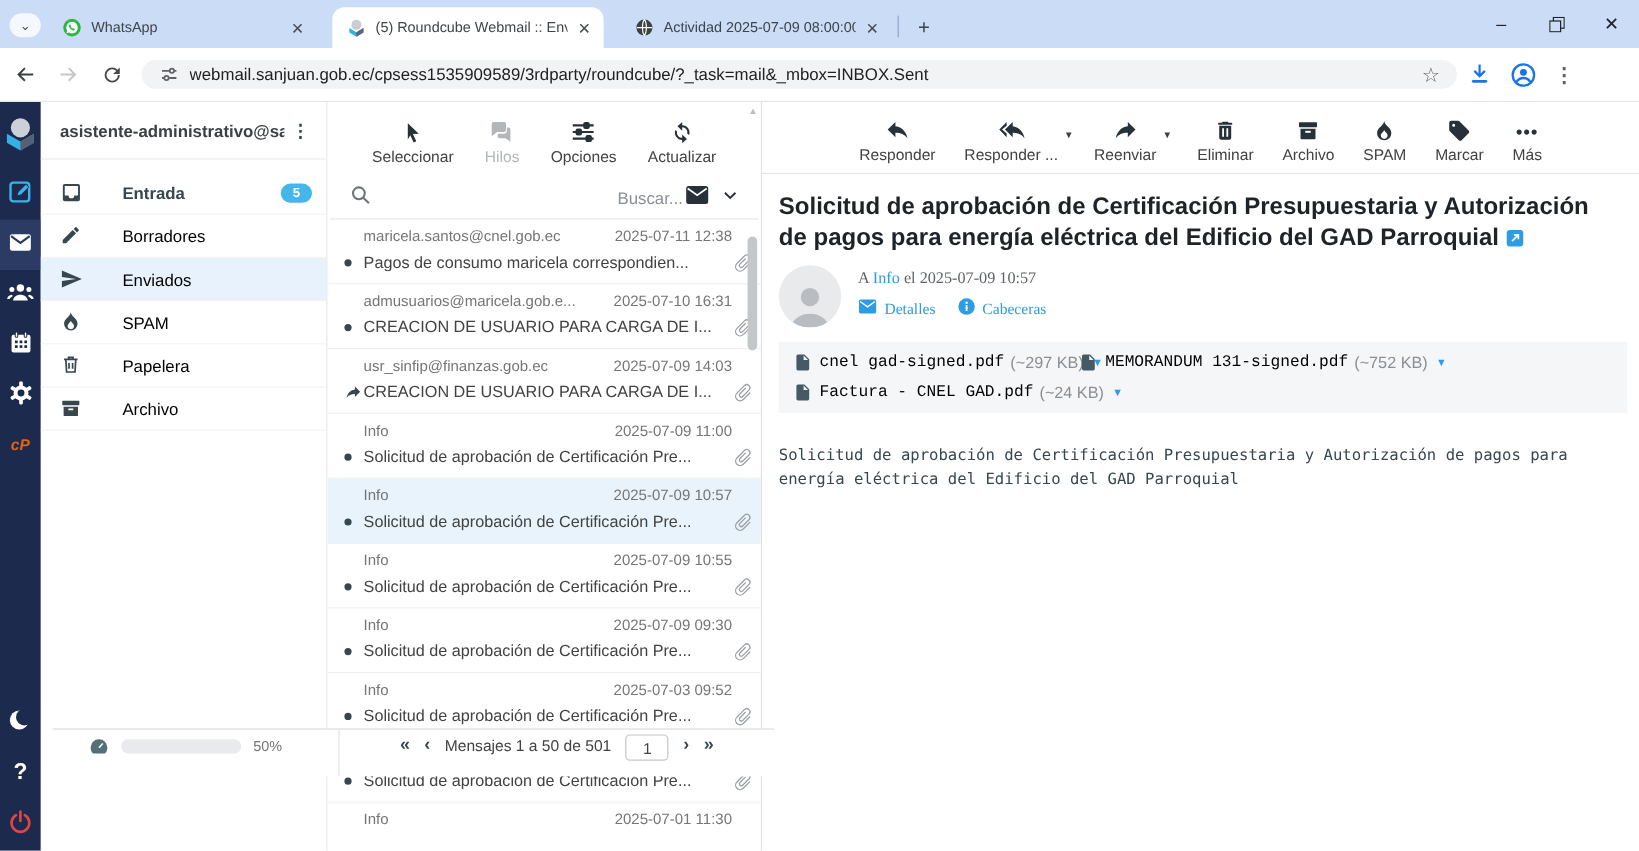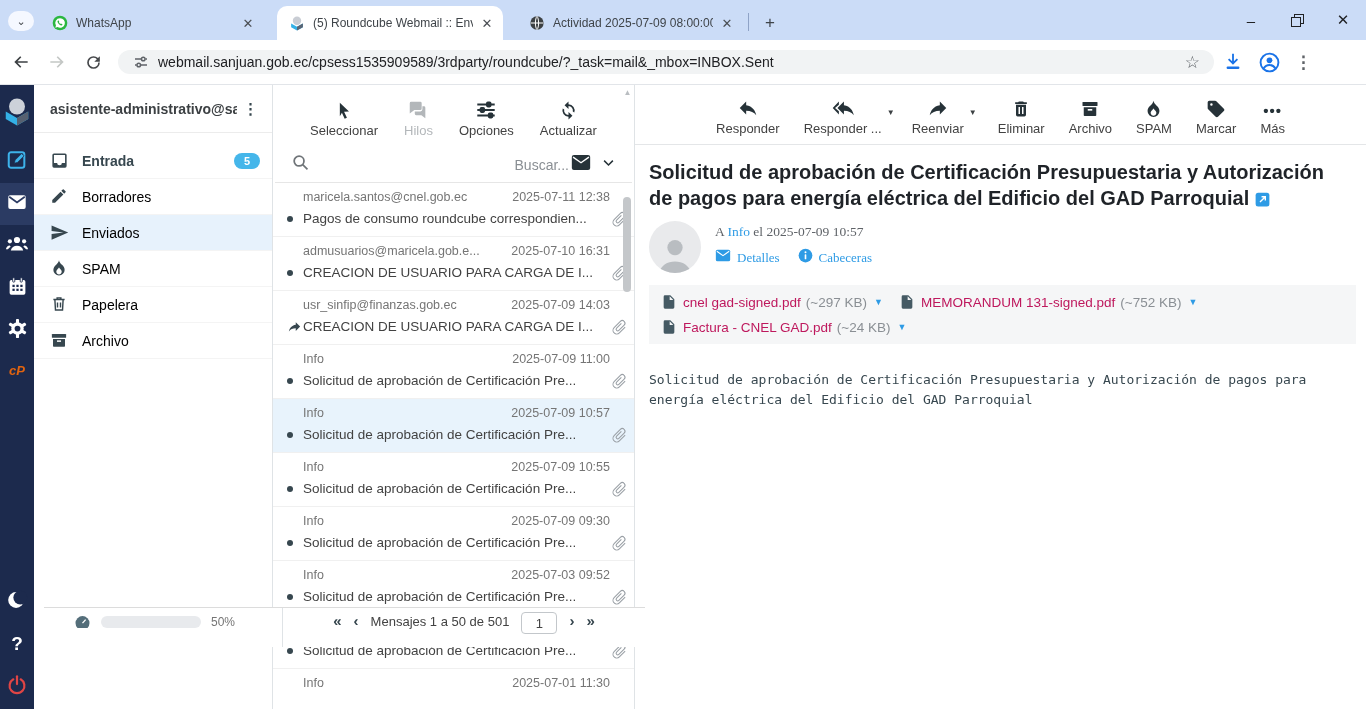--- a/index.html
+++ b/index.html
@@ -44,21 +44,21 @@
   .rail-logo{height:56px;display:flex;align-items:center;justify-content:center;}
   .rail-item.active{background:#2b3b63;}
   .rail-spacer{flex:1;}
   .cp-txt{color:#e2640f;font-weight:bold;font-style:italic;font-size:13px;}
   
   .folders{width:239px;flex:0 0 auto;border-right:1px solid #dfe3e6;box-sizing:border-box;background:#fff;display:flex;flex-direction:column;}
   .acct-row{height:48px;border-bottom:1px solid #ececec;display:flex;align-items:center;padding:0 8px 0 16px;box-sizing:border-box;}
   .acct-name{font-size:14px;font-weight:bold;color:#3c4043;flex:1;white-space:nowrap;overflow:hidden;}
   .acct-kebab{color:#37474f;font-size:15px;font-weight:bold;padding:0 6px;}
   .folder-list{padding-top:10px;}
-  .folder-item{height:36px;display:flex;align-items:center;padding:0 12px 0 16px;box-sizing:border-box;border-bottom:1px solid #f4f4f4;}
+  .folder-item{height:36px;display:flex;align-items:center;padding:0 12px 0 16px;box-sizing:border-box;border-bottom:1px solid #f4f4f4;gap:20px;}
   .folder-item.selected{background:#e7f2fc;}
   .folder-ic{width:19px;height:19px;margin-right:13px;flex:0 0 auto;}
   .folder-ic svg{display:block;}
   .folder-label{font-size:14px;color:#000000;}
   .folder-item.bold .folder-label{font-weight:bold;color:#37474f;}
   .folder-badge{margin-left:auto;background:#45b6ea;color:#fff;font-size:11px;font-weight:bold;
     min-width:26px;height:16px;border-radius:8px;display:flex;align-items:center;justify-content:center;}
   
   .listcol{width:362px;flex:0 0 auto;border-right:1px solid #dfe3e6;box-sizing:border-box;display:flex;flex-direction:column;position:relative;background:#fff;}
   .list-toolbar{height:60px;flex:0 0 auto;display:flex;align-items:center;justify-content:center;gap:26px;padding-top:2px;}
@@ -92,21 +92,21 @@
   .meta-row{display:flex;margin:10px 0 0 14px;font-family:Liberation Serif, serif;}
   .avatar{width:52px;height:52px;border-radius:26px;background:#e9eaec;overflow:hidden;flex:0 0 auto;display:flex;align-items:flex-end;justify-content:center;}
   .meta-txt{margin-left:14px;padding-top:3px;}
   .meta-line{font-size:13.5px;color:#5f6368;}
   .meta-line .to-link{color:#2e9be5;}
   .meta-links{display:flex;align-items:center;gap:18px;margin-top:8px;font-size:13px;color:#2e9be5;}
   .meta-links .mlk{display:flex;align-items:center;gap:6px;}
   .attach-box{margin:12px 10px 0 14px;background:#f5f6f7;padding:9px 12px;display:grid;grid-template-columns:238px 1fr;row-gap:9px;}
   .att-item{display:flex;align-items:center;font-size:13.5px;white-space:nowrap;}
   .att-ic{width:16px;height:16px;margin-right:6px;flex:0 0 auto;}
-  .att-name{color:#be185d;}
+  .att-name{color:#000000;font-family:Liberation Mono, monospace;}
   .att-size{color:#8a8f94;margin-left:5px;}
   .att-caret{color:#2e9be5;font-size:10px;margin-left:7px;}
   .body-text{margin:26px 36px 0 14px;max-width:680px;font-family:"DejaVu Sans Mono",monospace;font-size:13px;color:#37474f;line-height:1.55;}
   
   .bottombar{position:absolute;left:44px;top:607px;width:601px;height:40px;background:#fff;border-top:1px solid #dcdcdc;display:flex;z-index:5;box-sizing:border-box;}
   .bb-quota{width:239px;box-sizing:border-box;border-right:1px solid #dfe3e6;display:flex;align-items:flex-start;padding:6px 0 0 30px;}
   .quota-bar{width:100px;height:12px;border-radius:6px;background:#e8eaed;overflow:hidden;margin:2px 0 0 10px;}
   .quota-fill{height:100%;background:#aed7f3;}
   .quota-lbl{font-size:12px;color:#757575;margin:1px 0 0 10px;}
   .bb-pager{flex:1;display:flex;align-items:flex-start;justify-content:center;gap:12px;padding-top:4px;color:#37474f;}
@@ -414,21 +414,21 @@
     <div class="msg-list" id="msg-list">
         <div class="msg-row">
     <div class="msg-l1">
       <span class="msg-sender">maricela.santos@cnel.gob.ec</span>
       <span class="msg-date">2025-07-11 12:38</span>
     </div>
     <div class="msg-l2">
       <span class="msg-marker">
               <span class="dot"></span>
             </span>
-      <span class="msg-subject">Pagos de consumo roundcube correspondien...</span>
+      <span class="msg-subject">Pagos de consumo maricela correspondien...</span>
     </div>
     <span class="msg-clip"><svg width="17" height="17" viewBox="0 0 24 24">
               <path d="M16.5 6v11.5a4.5 4.5 0 01-9 0V5a3 3 0 016 0v10.5a1.5 1.5 0 01-3 0V6H9v9.5a3 3 0 006 0V5a4.5 4.5 0 00-9 0v12.5a6 6 0 0012 0V6h-1.5z" fill="#9aa0a6"></path>
             </svg></span>
   </div>
         <div class="msg-row">
     <div class="msg-l1">
       <span class="msg-sender">admusuarios@maricela.gob.e...</span>
       <span class="msg-date">2025-07-10 16:31</span>
     </div>

